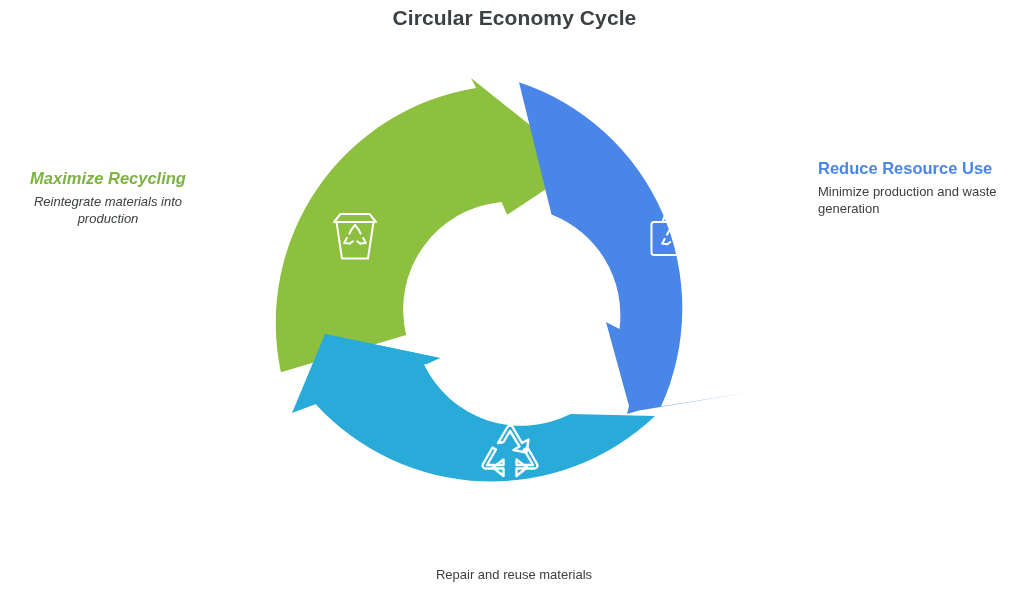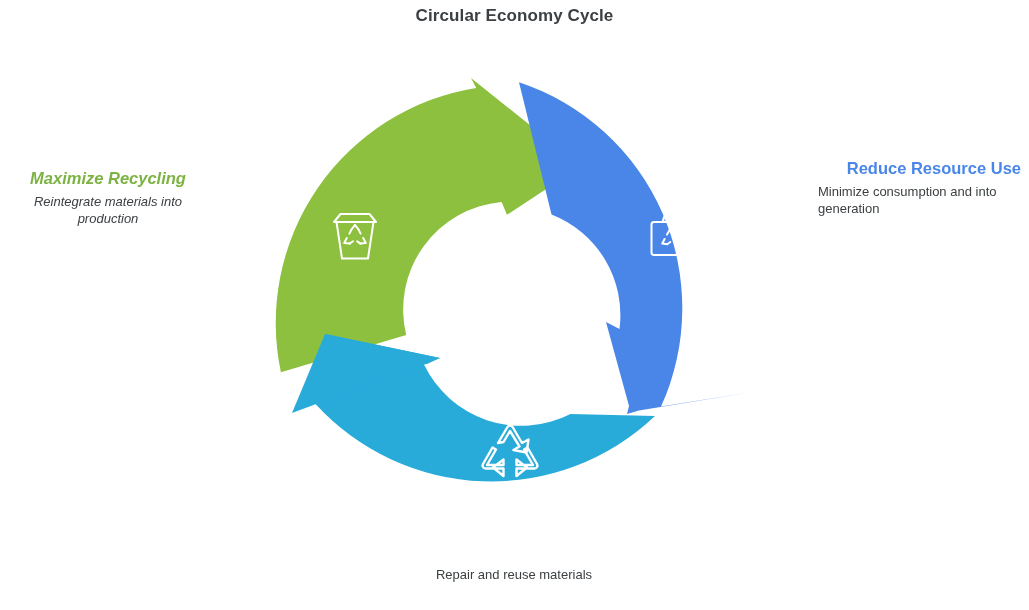--- a/index.html
+++ b/index.html
@@ -20,21 +20,21 @@
     inset: 0;
   }
 
   
   .chart-title {
     position: absolute;
     top: 6px;
     left: 0;
     width: 1029px;
     text-align: center;
-    font-size: 17px;
+    font-size: 21px;
     font-weight: bold;
     color: #3c4043;
     letter-spacing: 0.1px;
   }
 
   
   .cycle-wrap {
     position: absolute;
     left: 0;
     top: 0;
@@ -74,21 +74,21 @@
   }
   #node-left .node-title { color: #7CB342; }
 
   
   #node-right {
     left: 818px;
     top: 158px;
     width: 203px;
     text-align: left;
   }
-  #node-right .node-title { color: #4A86E8; text-align: right; }
+  #node-right .node-title { color: #4A86E8; }
 
   
   #node-bottom {
     left: 314px;
     top: 543px;
     width: 400px;
     text-align: center;
   }
   #node-bottom .node-title { color: #29ABE2; }
   #node-bottom .node-desc { margin-top: 24px; }
@@ -212,20 +212,20 @@
     </svg>
   </div>
 
   <div class="node-label" id="node-left">
     <p class="node-title">Maximize Recycling</p>
     <p class="node-desc">Reintegrate materials into production</p>
   </div>
 
   <div class="node-label" id="node-right">
     <p class="node-title">Reduce Resource Use</p>
-    <p class="node-desc">Minimize consumption and into generation</p>
+    <p class="node-desc">Minimize production and waste generation</p>
   </div>
 
   <div class="node-label" id="node-bottom">
     <p class="node-desc">Repair and reuse materials</p>
   </div>
 
 </div>
 
 </body></html>

